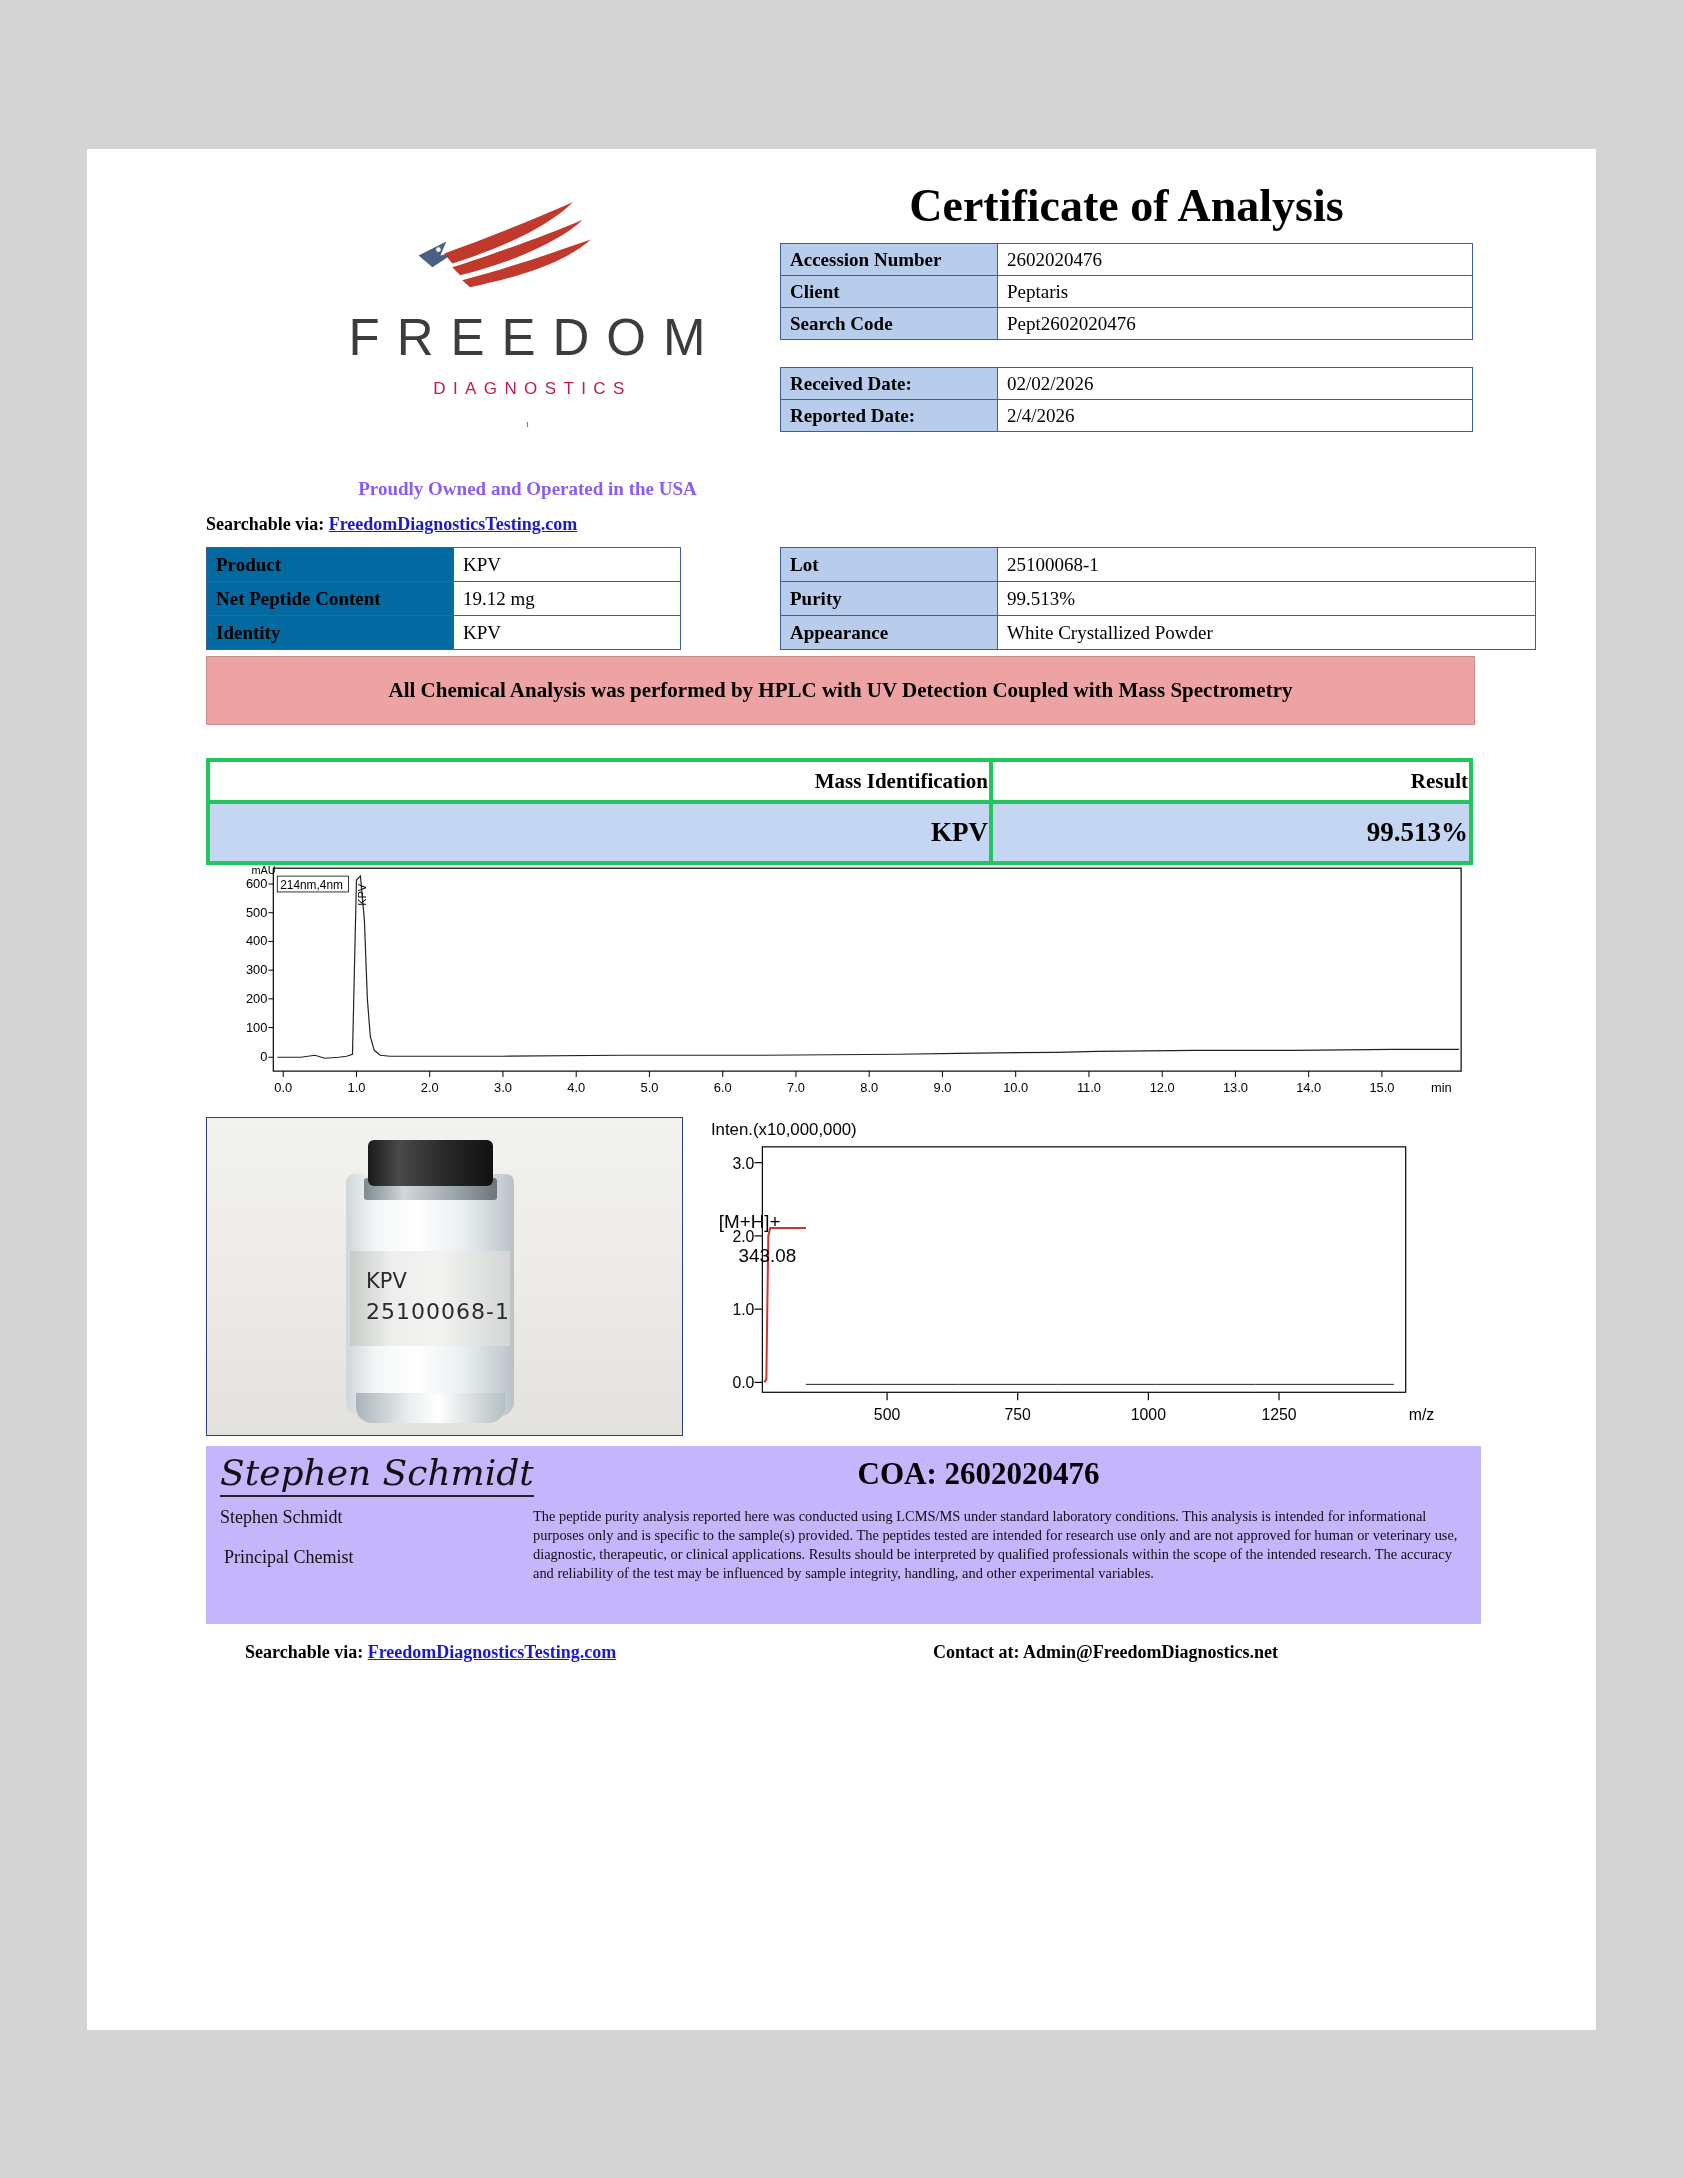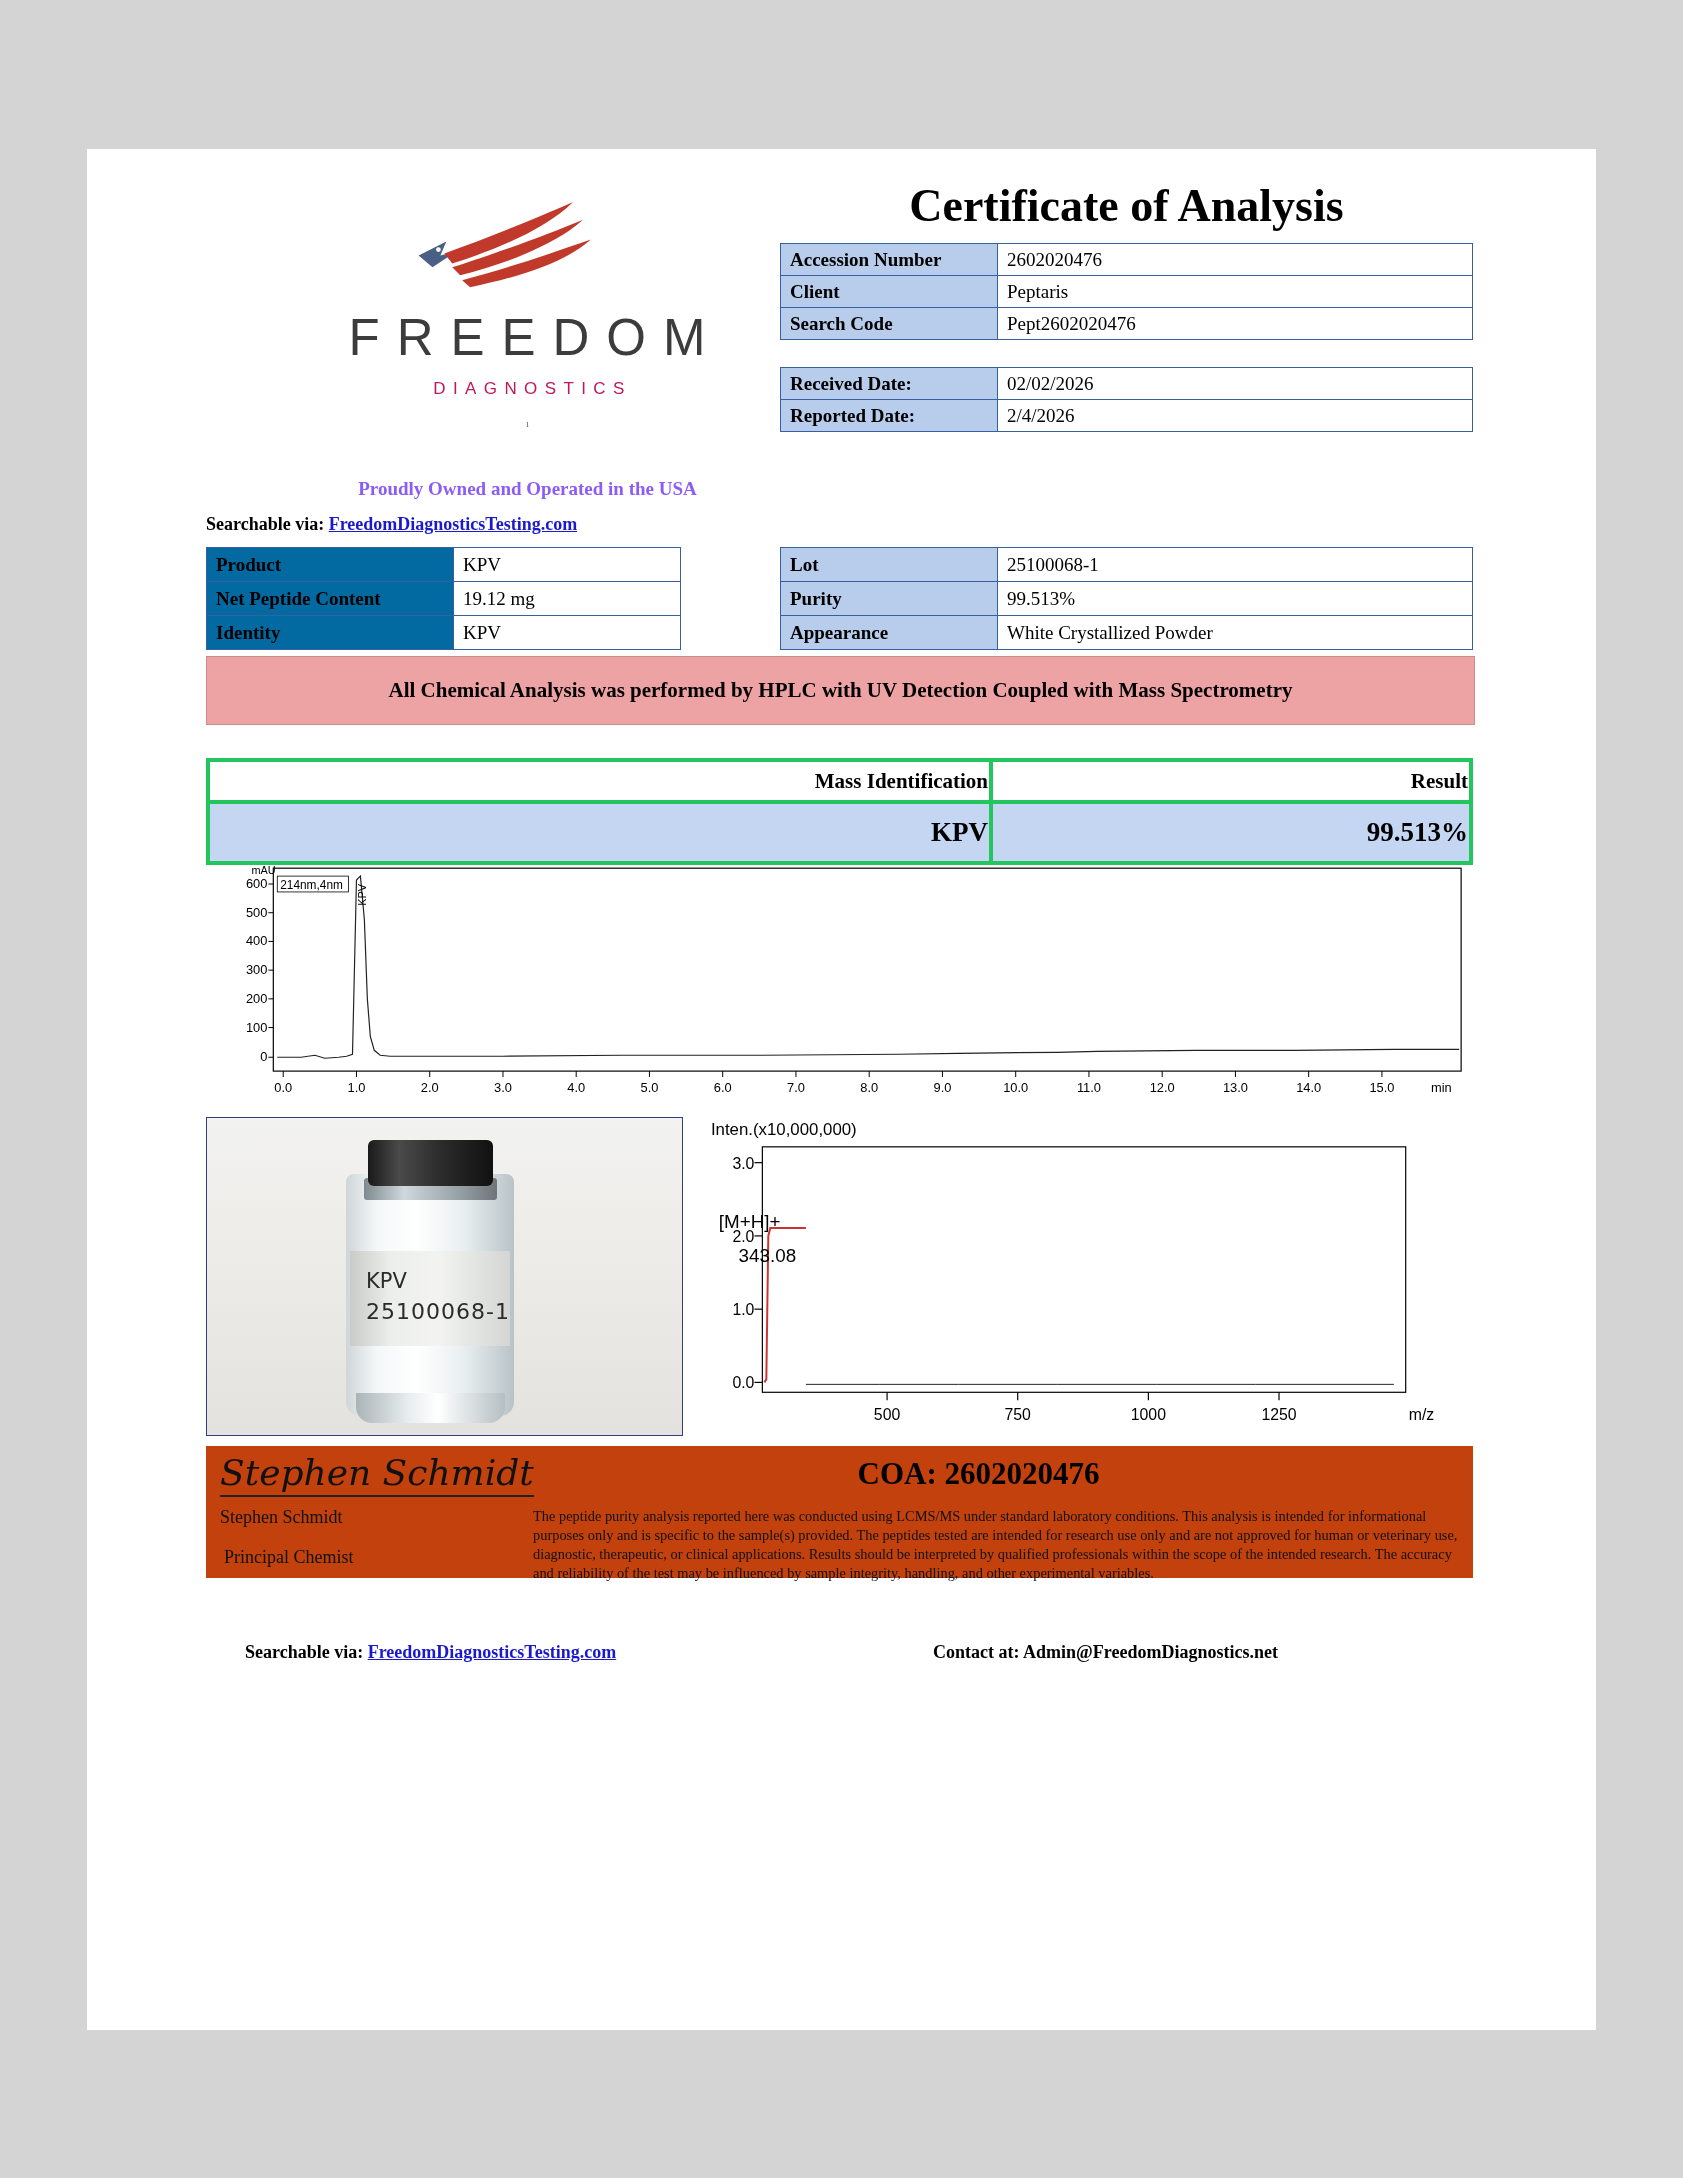--- a/index.html
+++ b/index.html
@@ -118,21 +118,21 @@
   #tbl-accession { left: 693px; top: 94px; width: 693px; }
   #tbl-accession td.k { width: 198px; }
 
   #tbl-dates { left: 693px; top: 218px; width: 693px; }
   #tbl-dates td.k { width: 198px; }
 
   #tbl-product { left: 119px; top: 398px; width: 475px; }
   #tbl-product td.k { width: 228px; background:#0369a1; }
   #tbl-product td { height: 33px; }
 
-  #tbl-lot { left: 693px; top: 398px; width: 693px; }
+  #tbl-lot { left: 693px; top: 398px; width: 756px; }
   #tbl-lot td.k { width: 198px; }
   #tbl-lot td { height: 33px; }
 
   
   .banner {
     position: absolute;
     left: 119px;
     top: 507px;
     width: 1267px;
     height: 67px;
@@ -256,22 +256,23 @@
     width: 772px;
     height: 317px;
   }
 
   
   .footer-block {
     position: absolute;
     left: 119px;
     top: 1297px;
     width: 1267px;
-    height: 132px;
-    background: #c2410c;
+    height: 178px;
+    background: #c4b5fd;
+    padding-left: 8px;
   }
   .signature {
     position: absolute;
     left: 14px;
     top: 6px;
     font-family: "DejaVu Serif", serif;
     font-style: italic;
     font-size: 36px;
     color: #111;
     border-bottom: 2px solid #222;

